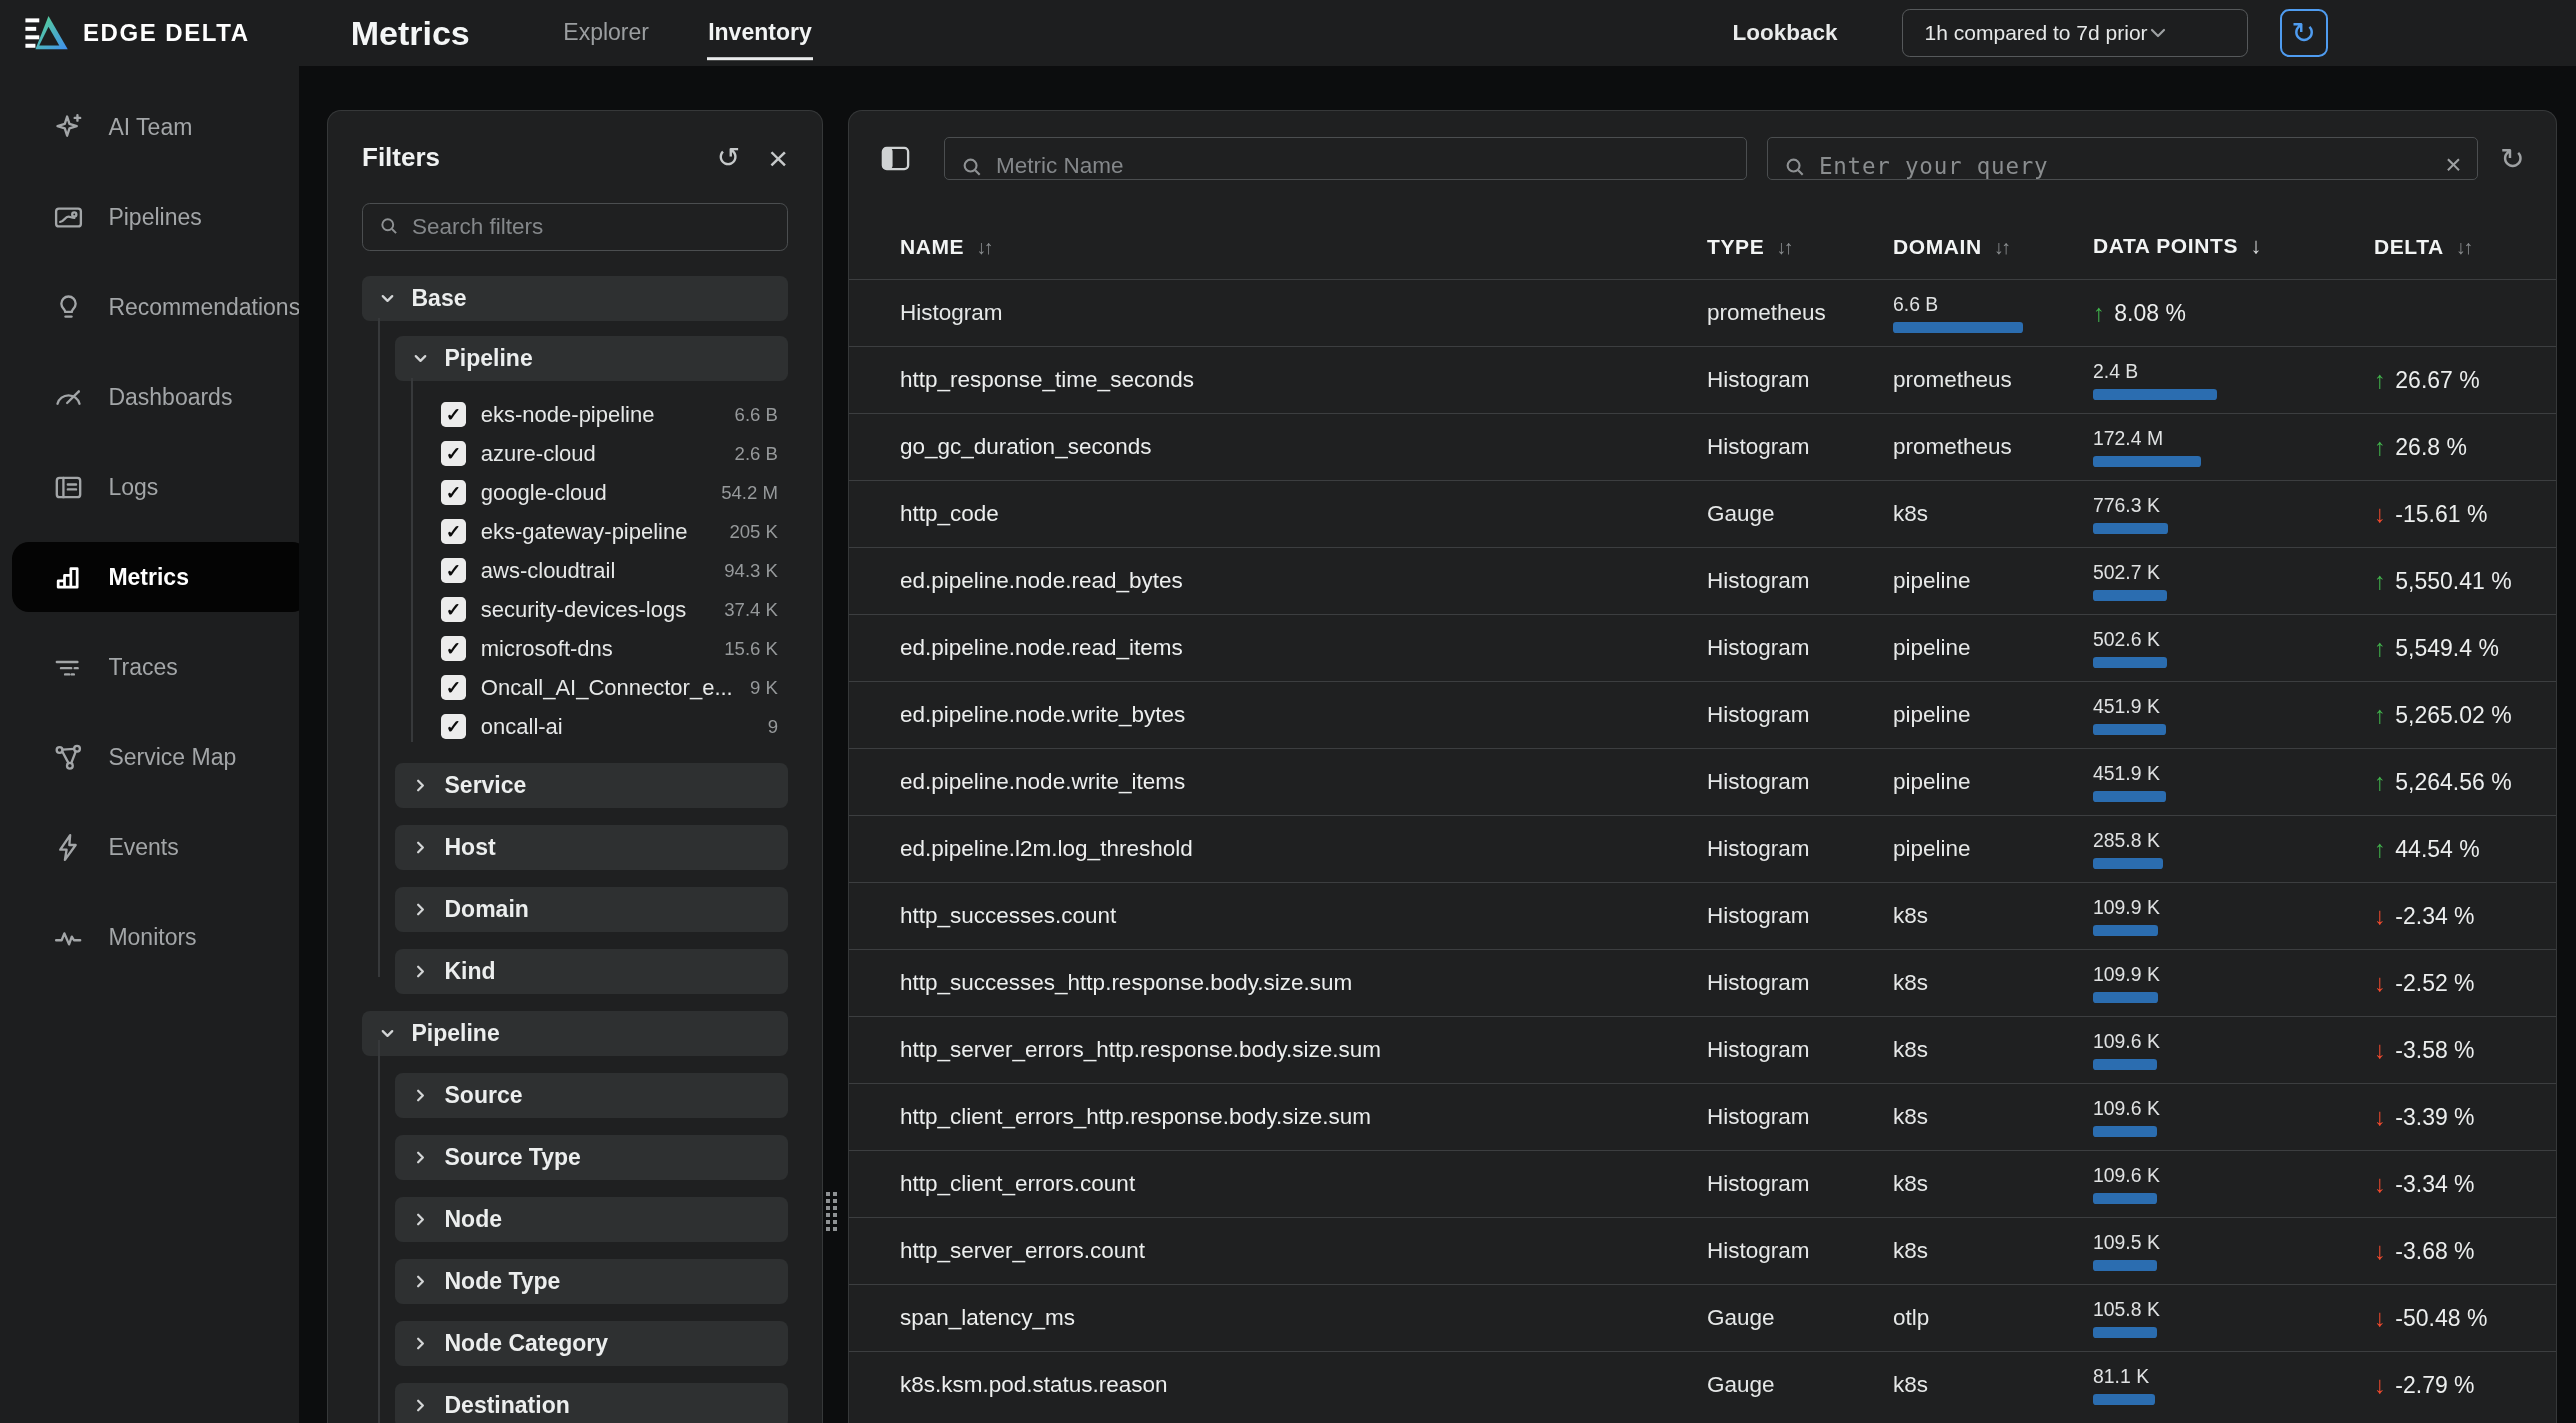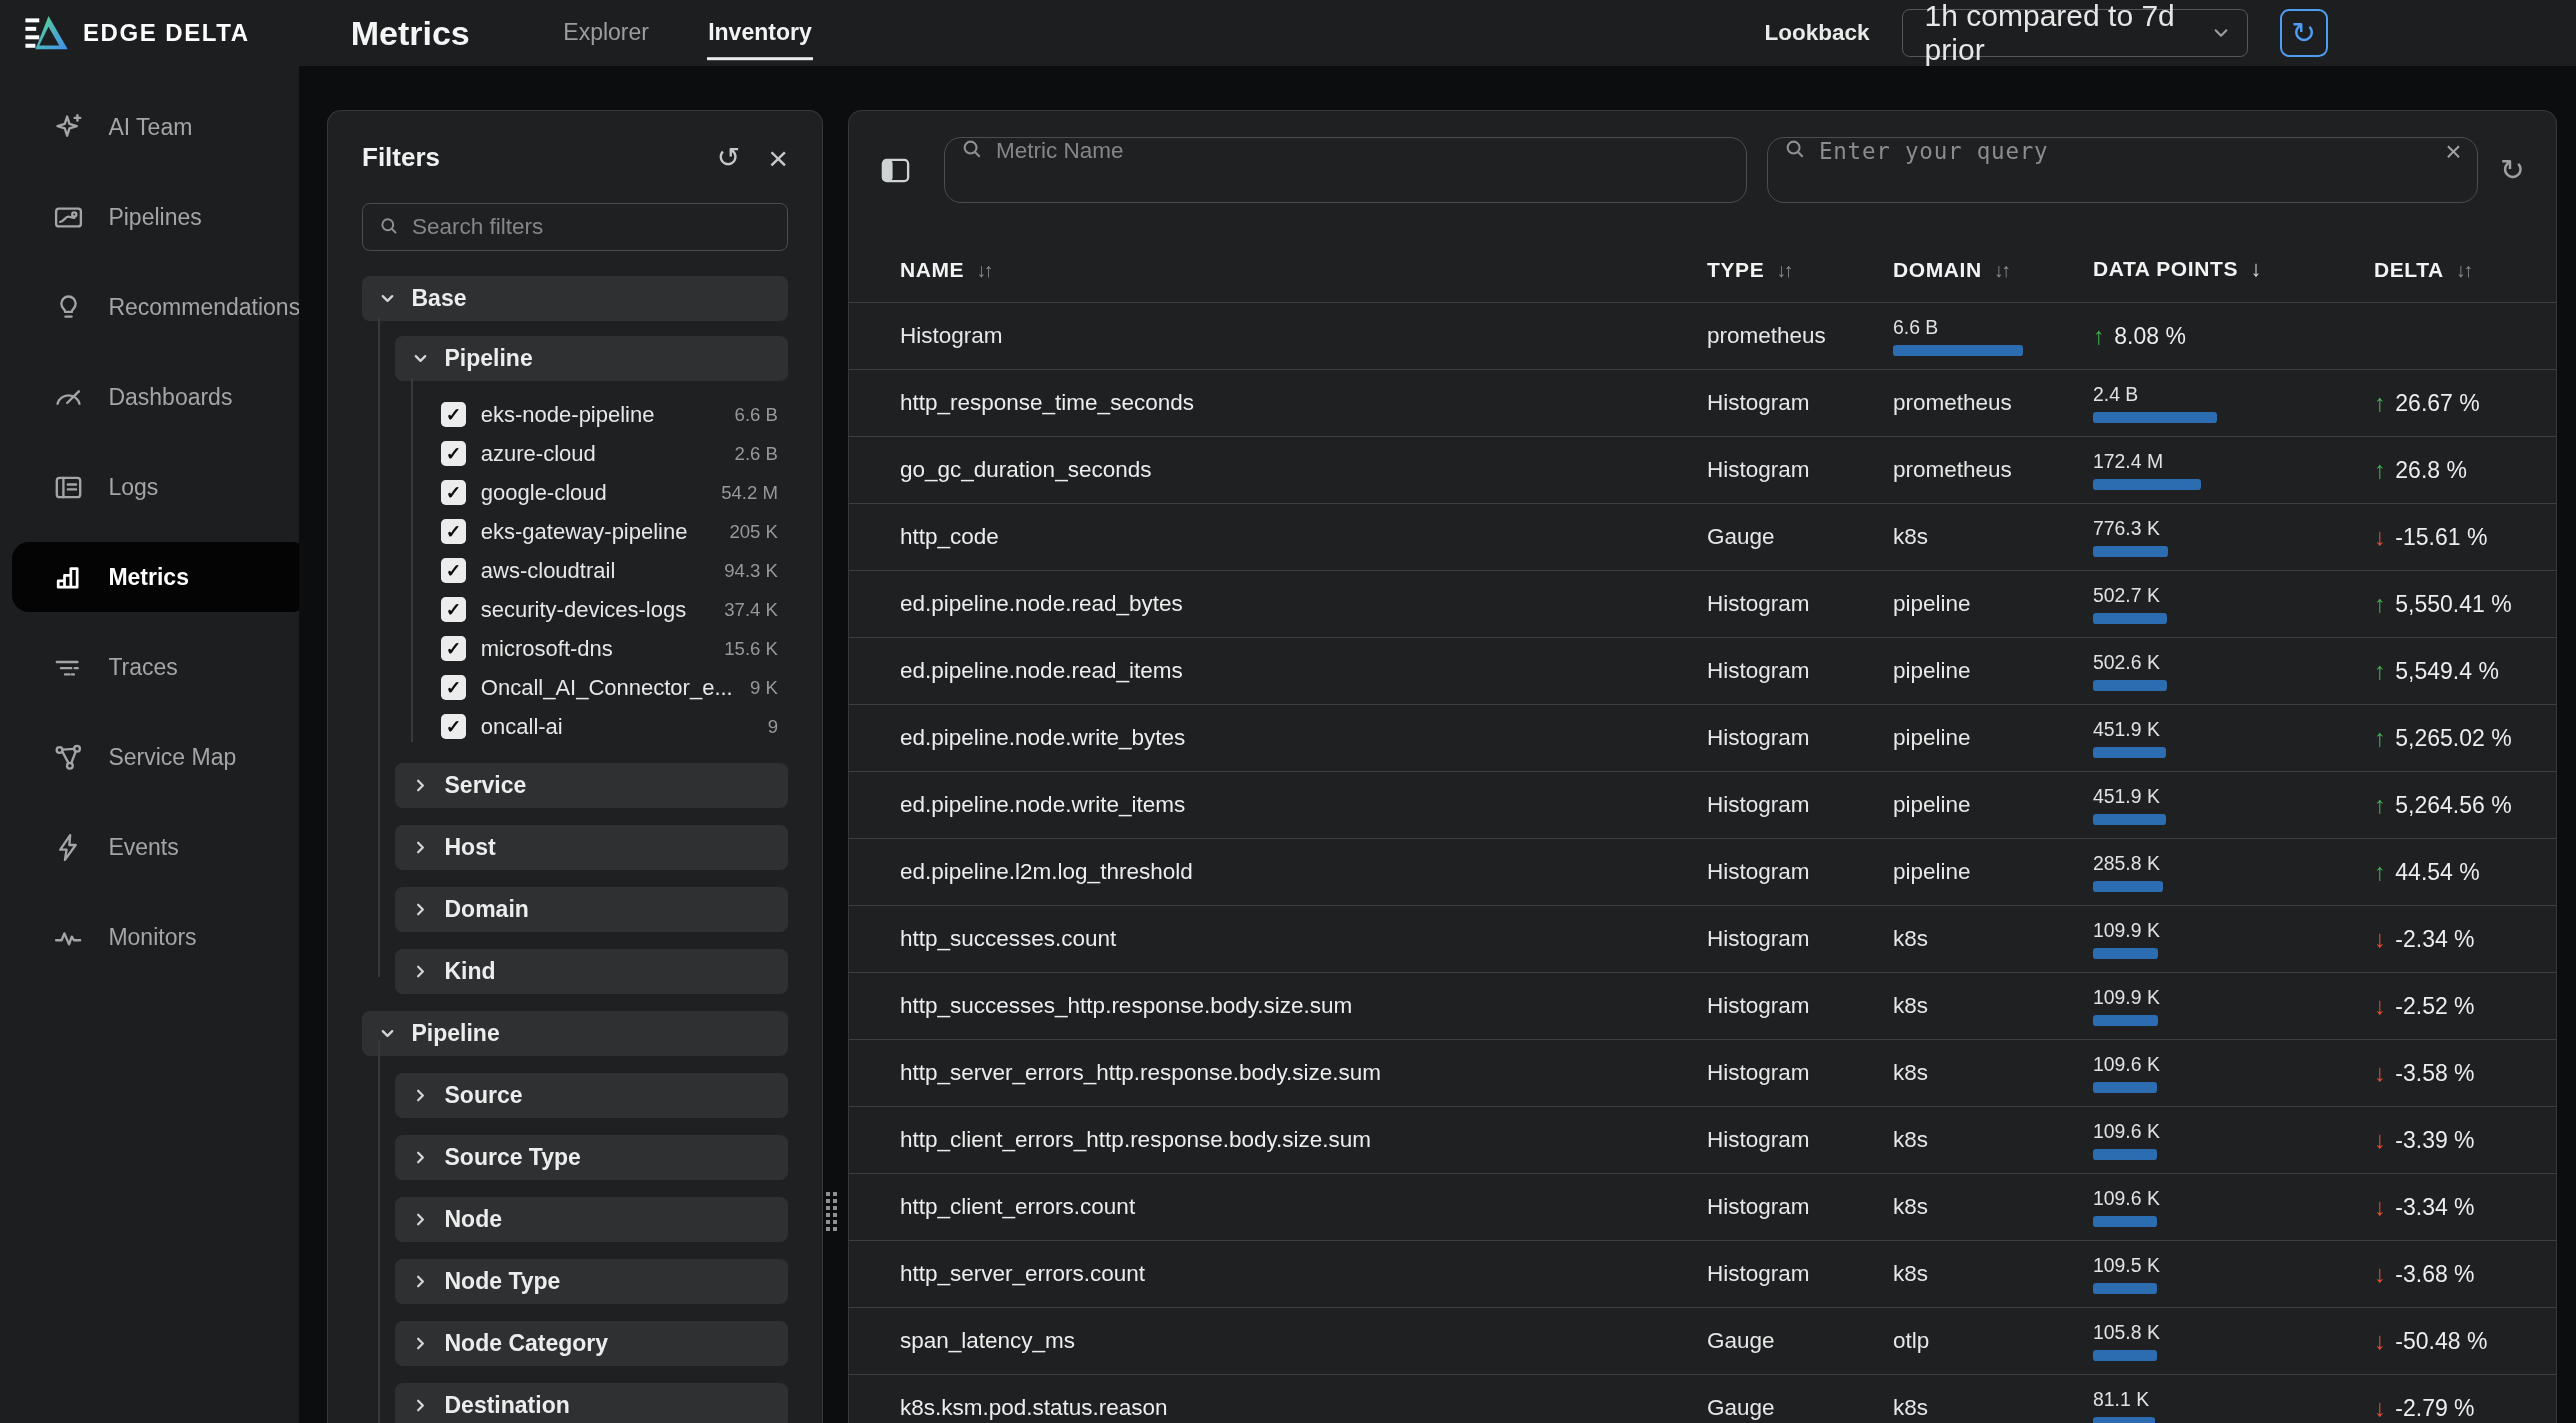--- a/index.html
+++ b/index.html
@@ -20,21 +20,21 @@
   .logo-text { font-size: 24px; font-weight: 800; letter-spacing: 1.6px; color: #fff; display:flex; gap:7.8px; }
   .page-title { font-size: 34px; font-weight: 700; color: #f4f6f6; margin-left: 101px; }
   .tabs { display: flex; gap: 56px; margin-left: 92px; height: 66px; align-items: center; }
   .tab { font-size: 23px; color: #9b9ea0; padding: 0 1.6px 11px 1.6px; border-bottom: 3.9px solid transparent; transform: translateY(6.2px); cursor: pointer; }
   .tab.active { color: #f2f4f4; font-weight: 600; border-bottom-color: #e9ebeb; }
   .topbar-right { margin-left: auto; margin-right: 12.4px; display: flex; align-items: center; gap: 32px; }
   .lookback-label { font-size: 22.5px; font-weight: 600; color: #e9ebeb; }
   .lookback-select {
     width: 346px; height: 48px; border: 1.6px solid #56595b; border-radius: 7.8px;
     display: flex; align-items: center; justify-content: flex-start;
-    padding: 0 17px 0 22px; font-size: 30px; color: #e6e8e8; cursor: pointer;
+    padding: 0 17px 0 22px; font-size: 21px; color: #e6e8e8; cursor: pointer; margin-left: 32px;
   }
   .refresh-btn {
     width: 48px; height: 48px; border: 2.3px solid #4f9cf0; border-radius: 9.3px;
     color: #4f9cf0; font-size: 29.5px; display: flex; align-items: center; justify-content: center;
     cursor: pointer; background: transparent;
   }
 
   
   .sidenav { position: absolute; left: 0; top: 66px; width: 321px; bottom: 14px; padding-top: 26px; }
   .nav-item {
@@ -97,22 +97,22 @@
     position: absolute; left: 527px; top: 1126px; width: 12.4px; height: 48px;
     display: grid; grid-template-columns: 3.9px 3.9px; grid-auto-rows: 3.9px; gap: 3.1px; cursor: col-resize;
   }
   .drag-handle i { background: #8f9294; }
 
   
   .table-card { left: 549px; top: 44px; right: 18.6px; bottom: 0; }
   .table-toolbar { display: flex; align-items: center; padding: 26.4px 23px 0 28px; gap: 0; }
   .panel-toggle { width: 36px; height: 36px; display:flex; align-items:center; justify-content:center; cursor: pointer; }
   .tb-input {
-    height: 66px; border: 1.6px solid #4b4e50; border-radius: 17px;
-    display: flex; align-items: flex-start; padding: 0 15.5px; gap: 12.4px;
+    height: 43px; border: 1.6px solid #4b4e50; border-radius: 5px;
+    display: flex; align-items: flex-end; padding: 0 15.5px; gap: 12.4px;
   }
   .tb-input svg { stroke: #8e9193; fill: none; stroke-width: 2.2; flex: 0 0 auto; }
   .tb-input input { background: transparent; border: none; outline: none; color: #e6e8e8; font-size: 22.5px; width: 100%; }
   .metric-input { width: 803px; margin-left: 31px; }
   .metric-input input { font-family: "Liberation Sans", sans-serif; }
   .metric-input input::placeholder { color: #84878a; }
   .query-input { width: 711px; margin-left: 20px; }
   .query-input input { font-family: "DejaVu Sans Mono", monospace; letter-spacing: 0.8px; }
   .query-input input::placeholder { color: #8a8d8f; }
   .clear-x { font-size: 28px; color: #9ea1a3; cursor: pointer; line-height: 1; }

